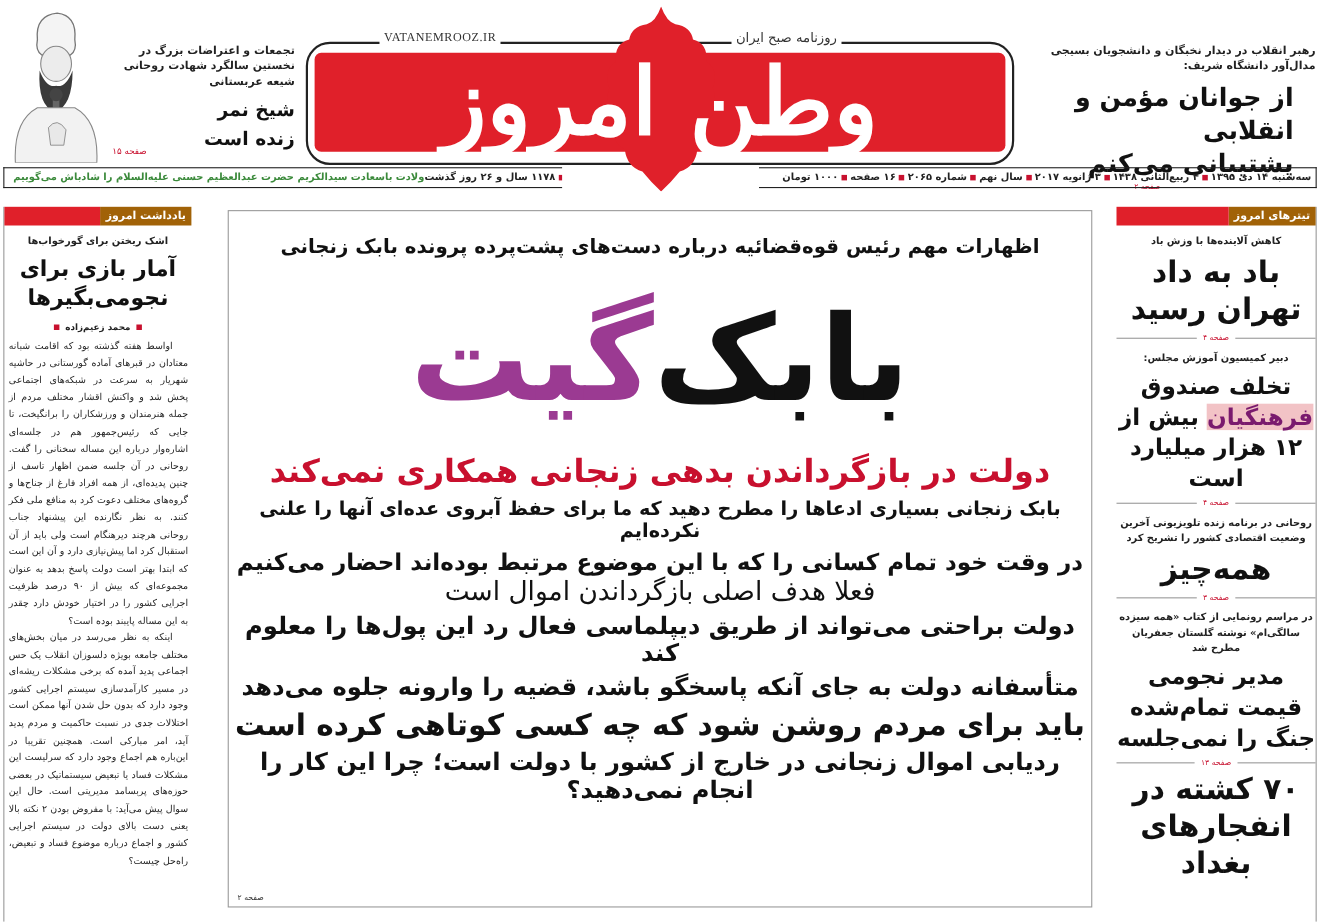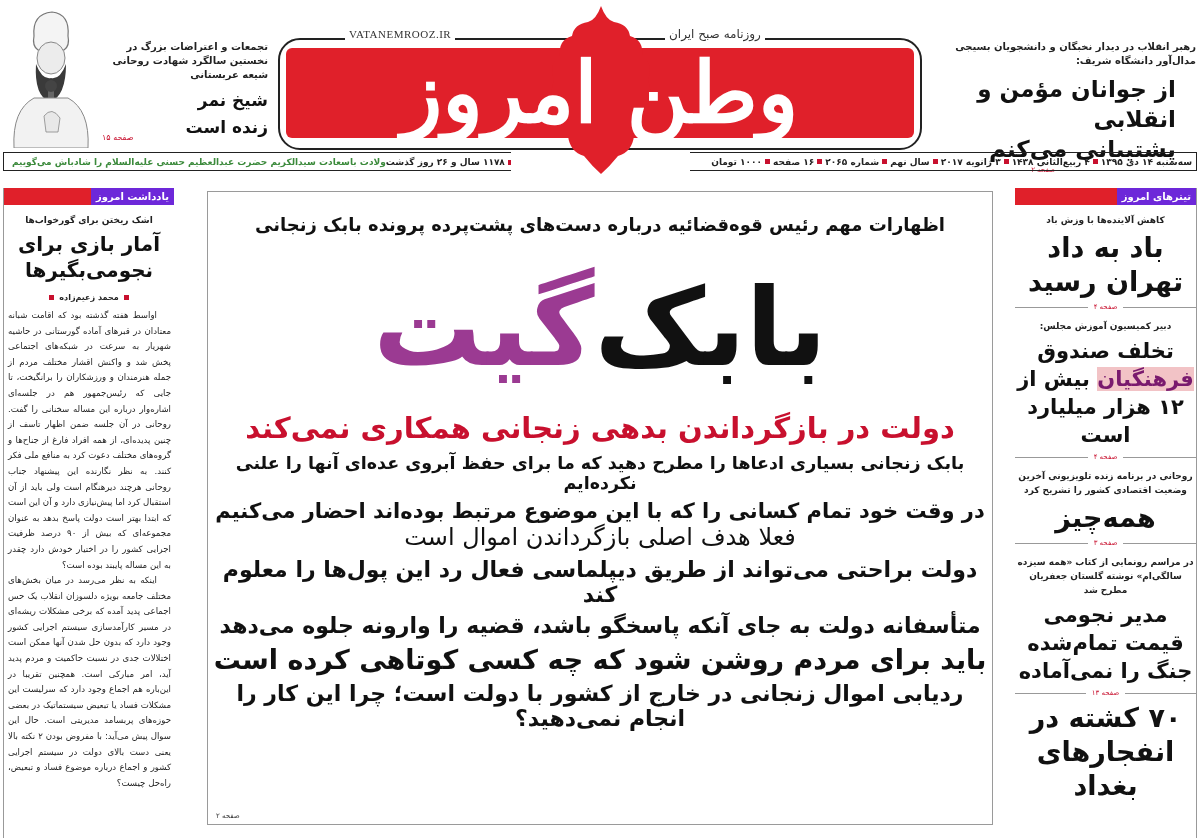--- a/index.html
+++ b/index.html
@@ -30,21 +30,21 @@
     .strip { position: absolute; top: 152px; height: 19px; border-top: 1.5px solid #222; border-bottom: 1.5px solid #222; font-size: 9px; font-weight: bold; display: flex; align-items: center; white-space: nowrap; overflow: hidden; }
     .strip-left { left: 3px; width: 508px; border-left: 1.5px solid #222; color: #3b8a3b; padding-left: 8px; direction: ltr; }
     .strip-left .greeting { direction: rtl; }
     .strip-left .years { margin-left: auto; direction: rtl; color: #222; padding-right: 8px; }
     .strip-right { left: 690px; width: 507px; border-right: 1.5px solid #222; color: #222; padding-right: 4px; justify-content: flex-start; }
     .bullet { display: inline-block; width: 5px; height: 5px; background: #c8102e; margin: 0 3px; vertical-align: middle; }
 
     
     .col-left { position: absolute; left: 3px; top: 188px; width: 171px; height: 650px; border-left: 1.5px solid #999; }
     .section-tag { height: 17px; display: flex; align-items: stretch; }
-    .section-tag .label { background: #6d28d9; color: #fff; font-size: 10px; font-weight: bold; padding: 0 5px; display: flex; align-items: center; white-space: nowrap; }
+    .section-tag .label { background: #a16207; color: #fff; font-size: 10px; font-weight: bold; padding: 0 5px; display: flex; align-items: center; white-space: nowrap; }
     .section-tag .bar { flex: 1; background: #e0202a; }
     .col-left .kicker { font-size: 9px; font-weight: bold; text-align: center; margin-top: 10px; color: #222; }
     .col-left .headline { font-size: 20px; font-weight: bold; text-align: center; line-height: 26px; margin-top: 6px; }
     .col-left .byline { font-size: 8px; font-weight: bold; text-align: center; margin-top: 10px; color: #222; }
     .col-left .body { font-size: 8.6px; line-height: 15.6px; text-align: justify; margin-top: 6px; padding: 0 3px 0 4px; color: #222; }
     .col-left .body p { text-indent: 14px; }
 
     
     .col-center { position: absolute; left: 207px; top: 191px; width: 786px; height: 634px; border: 1.5px solid #9a9a9a; text-align: center; }
     .center-kicker { font-size: 18px; font-weight: bold; margin-top: 22px; color: #111; }
@@ -214,21 +214,21 @@
         <span class="txt">صفحه ۳</span>
         <span class="line"></span>
       </div>
   </div>
 
   <div class="story">
     <div class="kicker">در مراسم رونمایی از کتاب «همه سیزده سالگی‌ام» نوشته گلستان جعفریان مطرح شد</div>
     <div class="headline">
       <div>مدیر نجومی</div>
       <div>قیمت تمام‌شده</div>
-      <div>جنگ را نمی‌آماده</div>
+      <div>جنگ را نمی‌جلسه</div>
     </div>
     <div class="page-sep">
         <span class="line"></span>
         <span class="txt">صفحه ۱۳</span>
         <span class="line"></span>
       </div>
   </div>
 
   <div class="story">
     <div class="headline xl">

